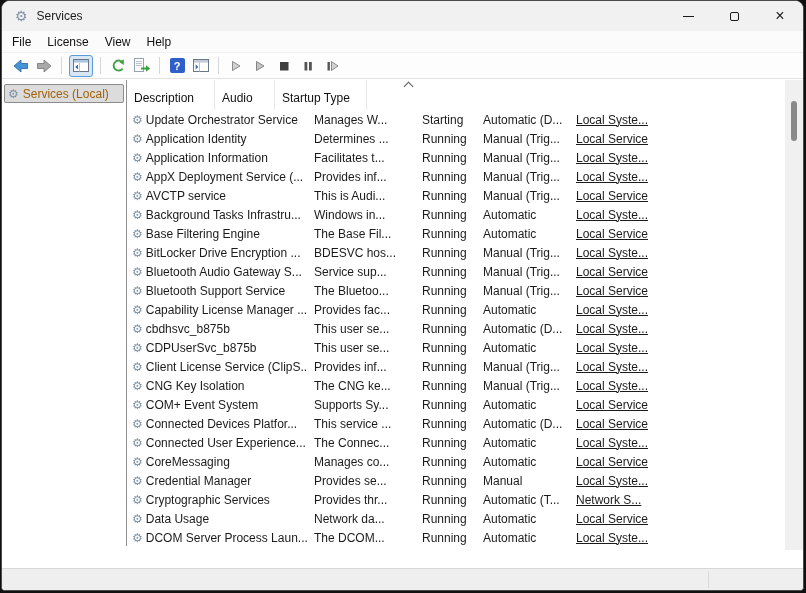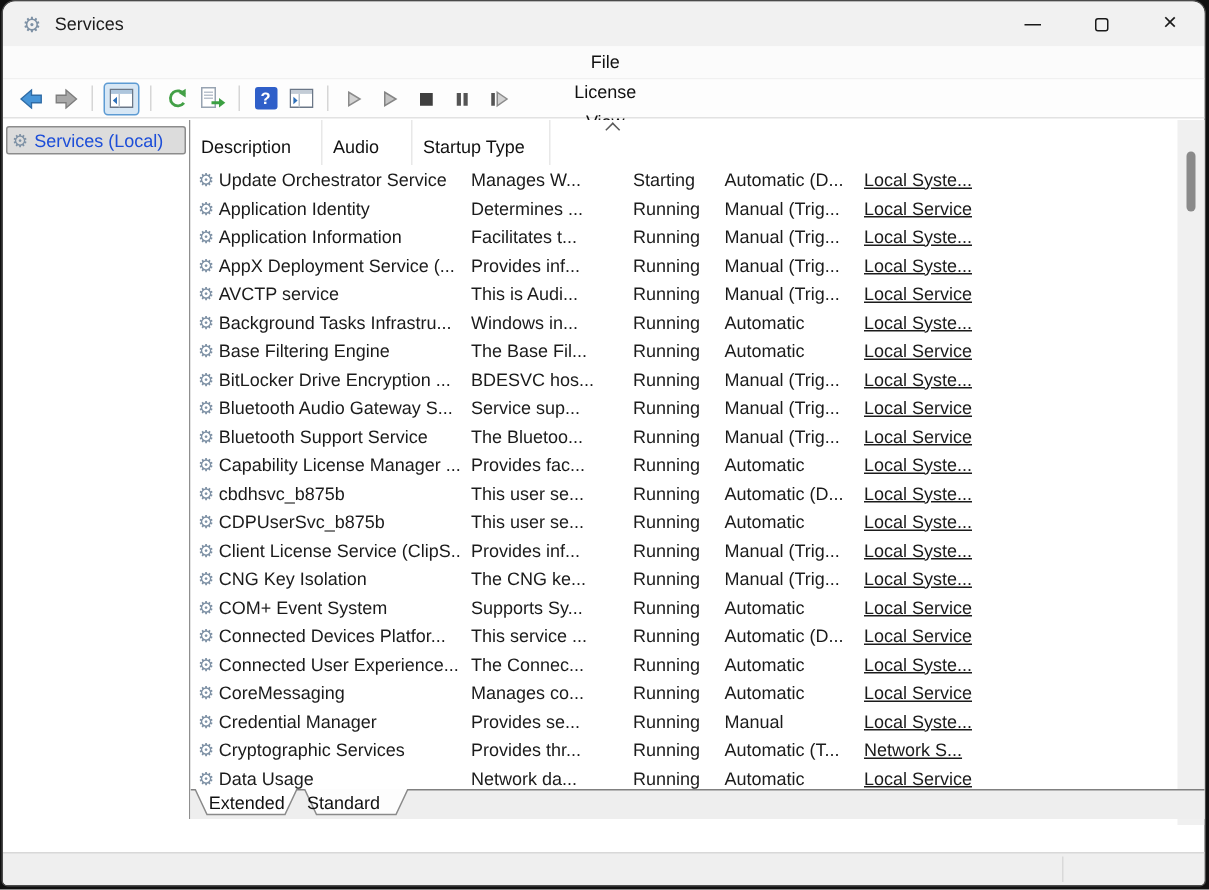--- a/index.html
+++ b/index.html
@@ -14,41 +14,41 @@
   .app-gear { font-size:14px; color:#7e91a5; line-height:1; margin-right:9px; }
   .title-text { font-size:12px; color:#1b1b1b; }
   .win-controls { margin-left:auto; display:flex; height:100%; }
   .win-btn { width:46px; height:100%; display:flex; align-items:center; justify-content:center; }
   .glyph-min { width:11px; height:1px; background:#1a1a1a; }
   .glyph-max { width:9px; height:9px; border:1px solid #1a1a1a; border-radius:2px; }
   .glyph-close { font-size:16px; color:#1a1a1a; line-height:1; font-weight:400; }
 
   
   .menubar { height:22px; background:#fbfbfb; display:flex; align-items:center; padding-left:2px;
-             border-bottom:1px solid #f0f0f0;flex-direction:column; }
+             border-bottom:1px solid #f0f0f0; }
   .menu-item { font-size:12px; color:#111; padding:3px 8px; }
 
   
   .toolbar { height:26px; background:#fdfdfd; border-bottom:1px solid #e2e2e2;
              display:flex; align-items:center; padding-left:6px; }
   .tb-sep { width:1px; height:17px; background:#d6d6d6; margin:0 5px; }
   .tb-icon { width:20px; height:20px; display:flex; align-items:center; justify-content:center; margin:0 2px; }
   .tb-box-active { width:24px; height:22px; background:#d7e7f5; border:1px solid #5d9bd3; border-radius:3px;
                    display:flex; align-items:center; justify-content:center; margin:0 2px; }
   .help-badge { width:15px; height:15px; background:#2f5fc9; border-radius:2px; color:#fff;
                 font-size:11px; font-weight:bold; display:flex; align-items:center; justify-content:center; }
   .help-badge::after { content:"?"; }
 
   
   .main { position:absolute; top:79px; left:0; right:0; bottom:44px; display:flex; background:#fff; }
   .sidebar { width:125px; border-right:1px solid #8f8f8f; background:#fff; padding:4px 2px; }
   .tree-item { height:19px; background:#dcdcdc; border:1px solid #8c8c8c; border-radius:2px;
                display:flex; align-items:center; padding-left:3px; gap:4px; }
   .tree-item .gear { font-size:12px; color:#7e91a5; line-height:1; }
-  .tree-item .label { font-size:12px; color:#1d4ed8; }
+  .tree-item .label { font-size:12px; color:#a16207; }
 
   .content { flex:1; position:relative; background:#fff; }
 
   
   .list-header { position:absolute; top:0; left:0; right:0; height:30px; display:flex; }
   .hcell { border-right:1px solid #e8e8e8; font-size:12px; color:#111;
            display:flex; align-items:flex-end; padding:0 0 5px 7px; white-space:nowrap; overflow:hidden; }
   .hc-name    { width:181px; }
   .hc-desc    { width:88px; }
   .hc-status  { width:60px; }
@@ -441,29 +441,20 @@
           </div>
           <div class="row">
           
         </div>
       </div>
 
       <div class="vscroll">
         <div class="vthumb"></div>
       </div>
 
-      <div class="tabstrip">
-        <svg width="679" height="20" viewBox="0 0 679 20">
-          <path d="M0,0.5 H3 M71,0.5 H679" stroke="#808080" fill="none"></path>
-          <path d="M145,0 L137,17 H84 L76,0" fill="#fdfdfd" stroke="#8a8a8a" stroke-width="1"></path>
-          <path d="M3,0 L11,17 H63 L71,0" fill="#ffffff" stroke="#8a8a8a" stroke-width="1"></path>
-        </svg>
-        <span class="tab-label tab-ext">Extended</span>
-        <span class="tab-label tab-std">Standard</span>
-      </div>
     </div>
   </div>
 
   <div class="statusbar">
     <span class="sb-divider"></span>
   </div>
 
 </div>
 
 </body></html>

